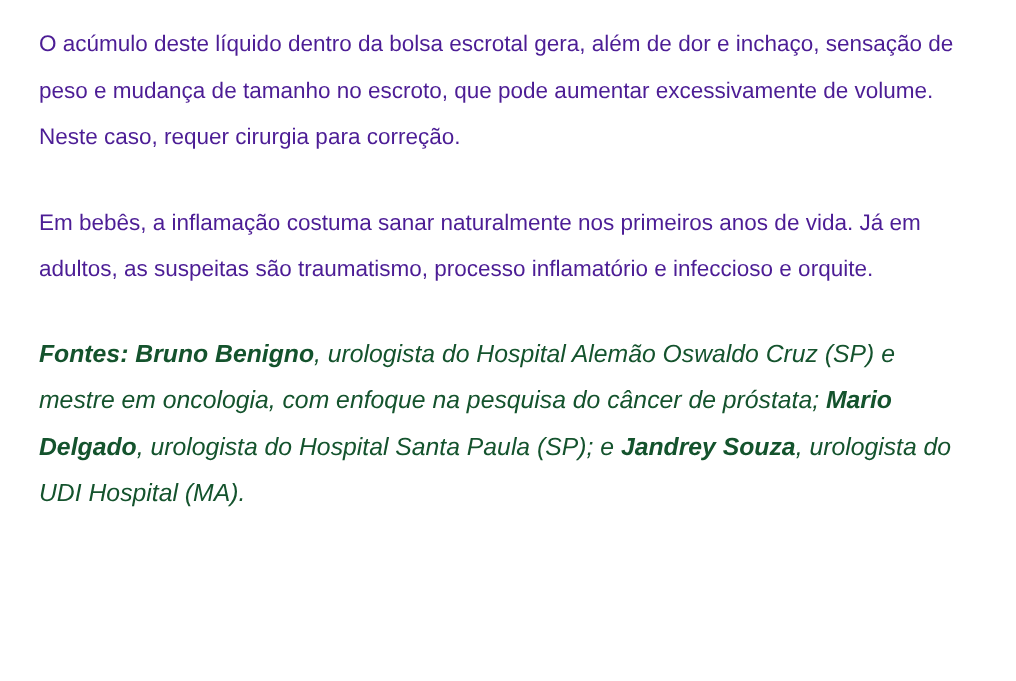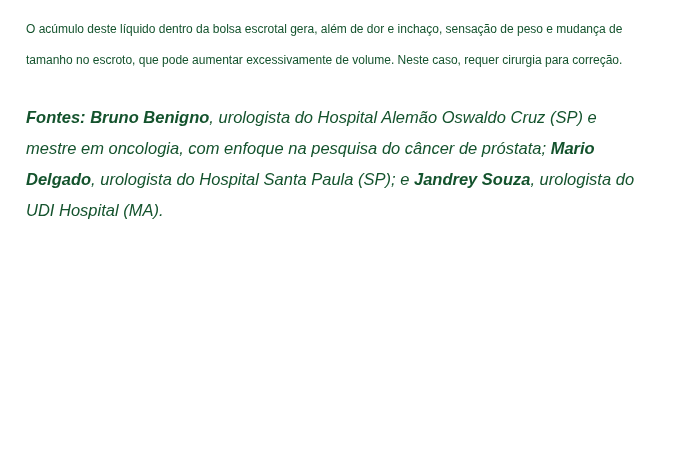--- a/index.html
+++ b/index.html
@@ -14,23 +14,23 @@
     color: #1a1a1a;
     -webkit-font-smoothing: antialiased;
   }
   .article {
     padding: 14px 26px 0 26px;
     box-sizing: border-box;
     width: 677px;
   }
   p {
     margin: 0 0 26px 0;
-    font-size: 12px;
+    font-size: 15px;
     line-height: 31px;
-    color: #14532d;
+    color: #4c1d95;
     text-align: left;
   }
   p.last {
     margin-bottom: 0;
   }
   .sources {
     font-style: italic;
     font-size: 16.5px;
     line-height: 31px;
     color: #14532d;
@@ -41,16 +41,17 @@
     font-style: italic;
   }
 </style>
 </head>
 <body>
 
 <div class="article">
 
   <p>O acúmulo deste líquido dentro da bolsa escrotal gera, além de dor e inchaço, sensação de peso e mudança de tamanho no escroto, que pode aumentar excessivamente de volume. Neste caso, requer cirurgia para correção.</p>
 
+  <p>Em bebês, a inflamação costuma sanar naturalmente nos primeiros anos de vida. Já em adultos, as suspeitas são traumatismo, processo inflamatório e infeccioso e orquite.</p>
 
   <p class="sources last"><b>Fontes:</b> <b>Bruno Benigno</b><span>, urologista do Hospital Alemão Oswaldo Cruz (SP) e mestre em oncologia, com enfoque na pesquisa do câncer de próstata; </span><b>Mario Delgado</b><span>, urologista do Hospital Santa Paula (SP); e </span><b>Jandrey Souza</b><span>, urologista do UDI Hospital (MA).</span></p>
 
 </div>
 
 </body></html>

